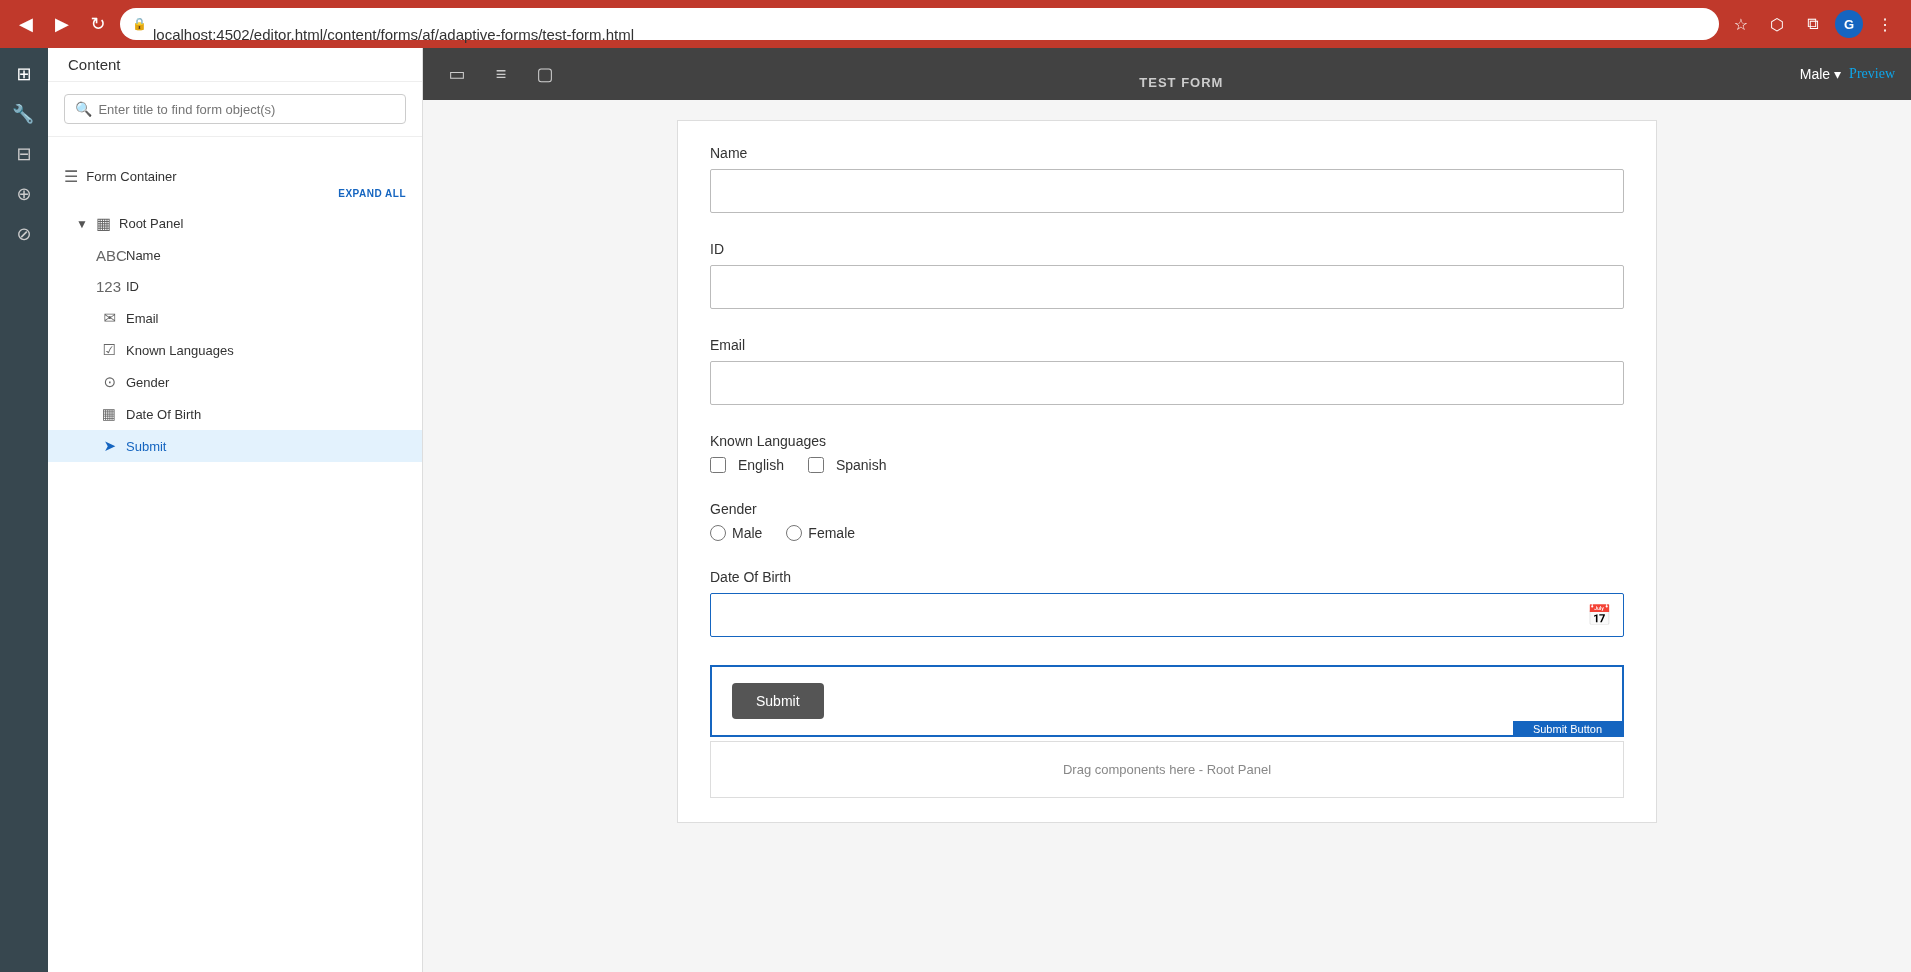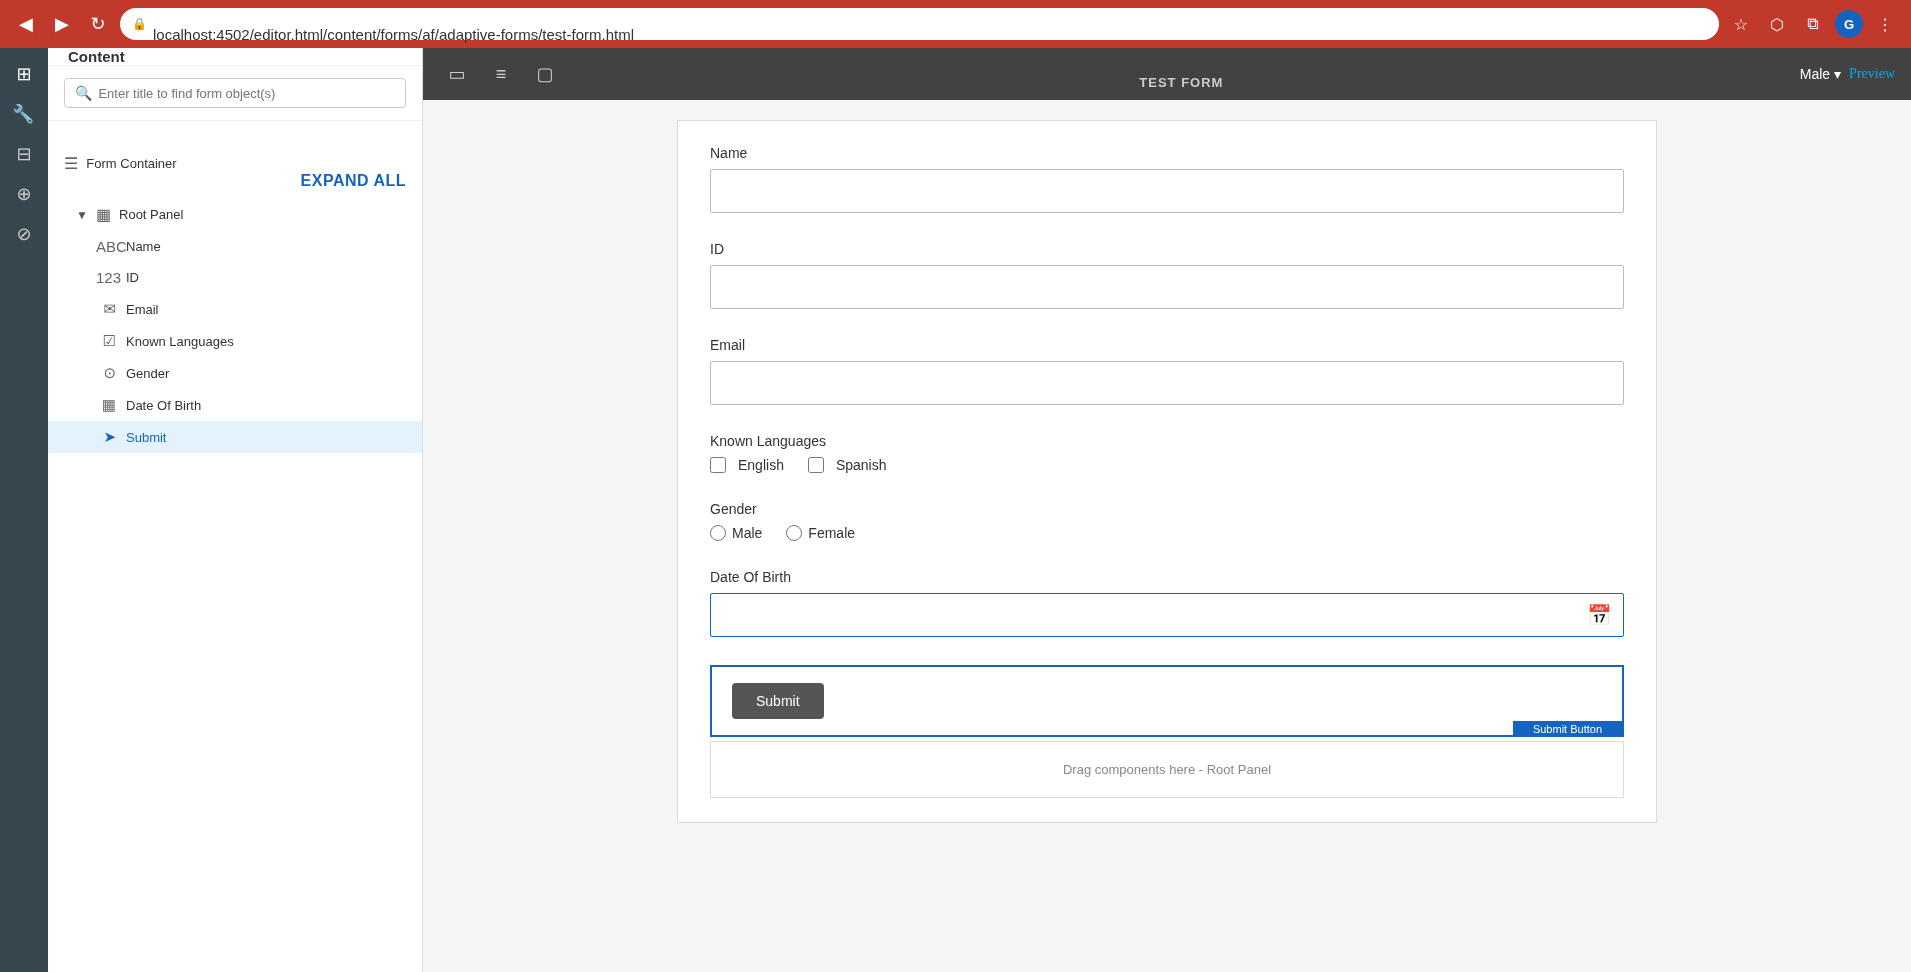--- a/index.html
+++ b/index.html
@@ -87,23 +87,23 @@
     
     .sidebar {
       width: 375px;
       background: white;
       border-right: 1px solid #ddd;
       display: flex;
       flex-direction: column;
       overflow: hidden;
     }
     .sidebar-header {
-      padding: 0 20px;
+      padding: 8px 20px;
       font-size: 15px;
-      font-weight: 700;
+      font-weight: 400;
       color: #333;
       border-bottom: 1px solid #eee;
     }
     .sidebar-search {
       padding: 12px 16px;
       border-bottom: 1px solid #eee;
     }
     .search-box {
       display: flex;
       align-items: center;
@@ -131,21 +131,21 @@
     .tree-section-header {
       display: flex;
       align-items: center;
       padding: 8px 16px;
       gap: 8px;
       cursor: pointer;
     }
     .tree-section-icon { color: #666; font-size: 16px; }
     .tree-section-label { font-size: 13px; color: #333; flex: 1; }
     .expand-all-btn {
-      font-size: 16px;
+      font-size: 10px;
       color: #1565c0;
       background: none;
       border: none;
       cursor: pointer;
       font-weight: 600;
       letter-spacing: 0.5px;
       text-transform: uppercase;
       margin-top: 35px;
     }
     .tree-item {

